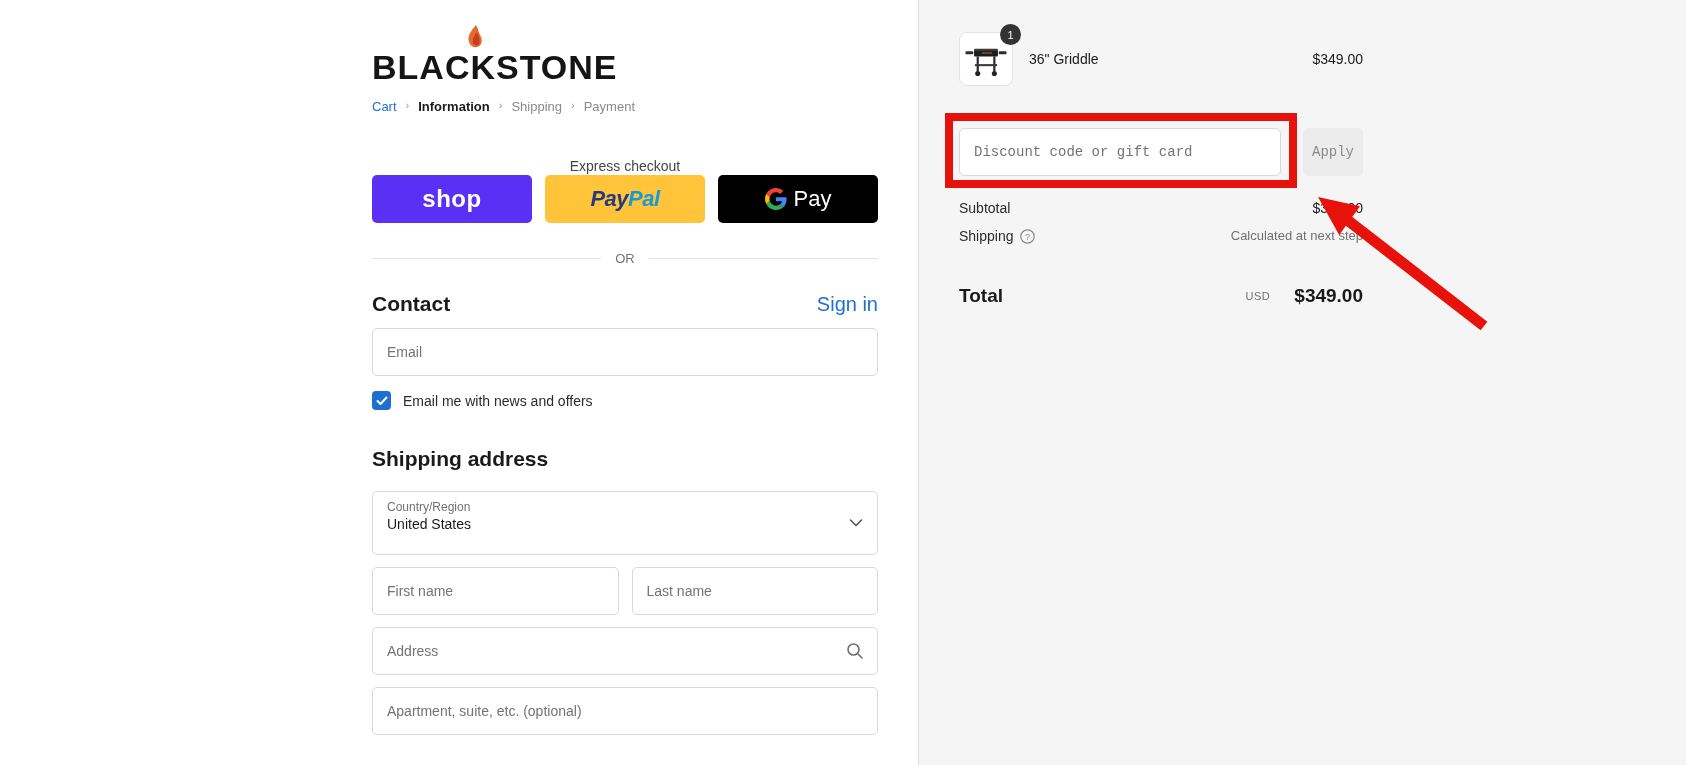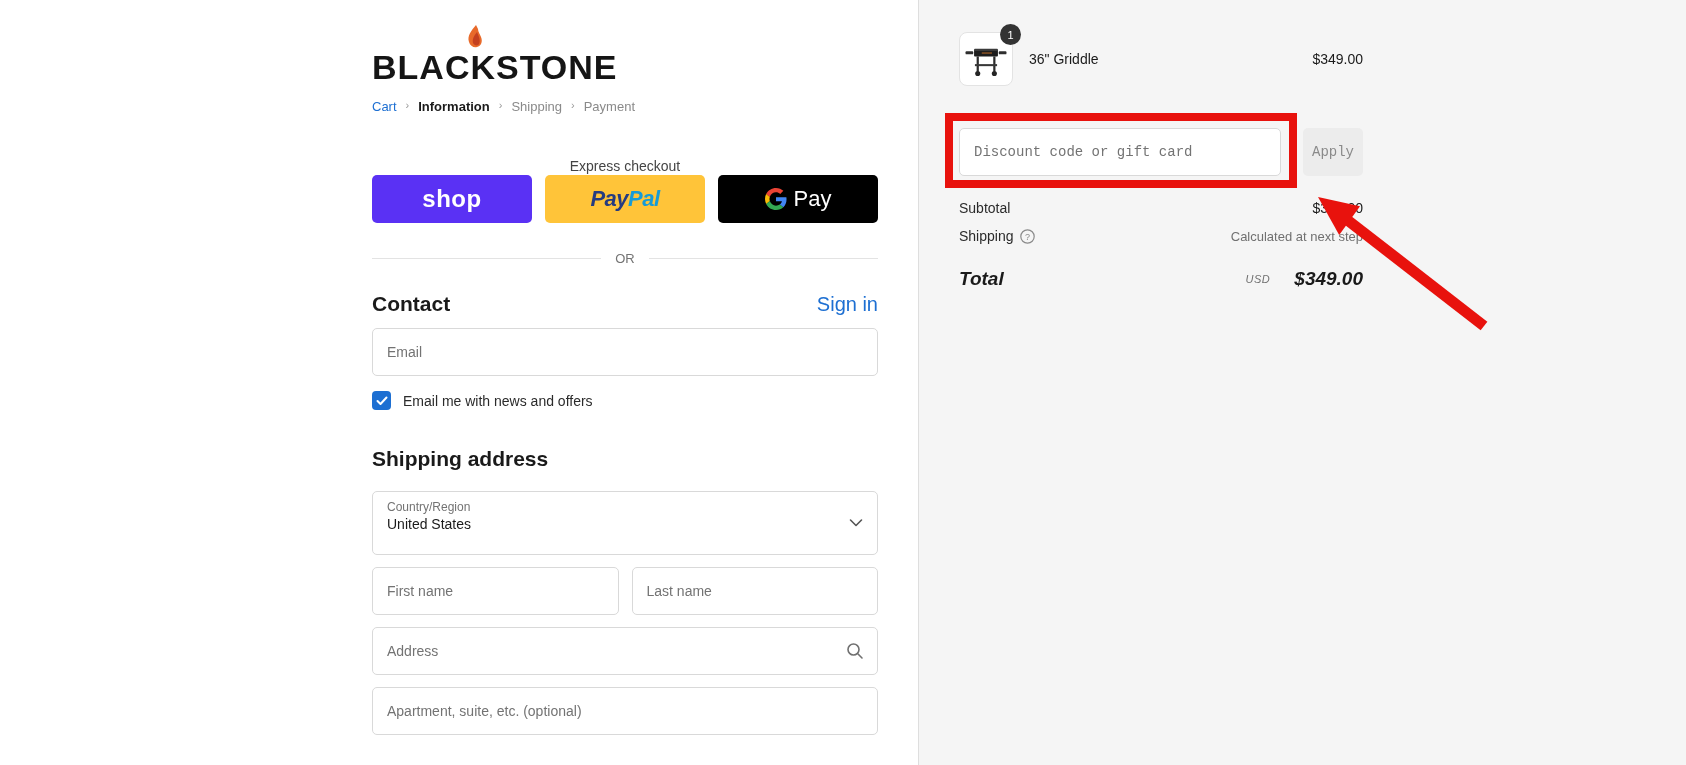--- a/index.html
+++ b/index.html
@@ -78,25 +78,25 @@
 
   .discount-row { display:flex; align-items:flex-start; gap:22px; margin-top:42px;font-family:Liberation Mono, monospace; }
   .discount-wrap { position:relative; flex:1; }
   .discount-wrap .field { margin-top:0; }
   .red-outline { position:absolute; left:-14px; top:-15px; right:-16px; bottom:-12px;
                  border:8px solid #e8120d; pointer-events:none; z-index:5; }
   .apply-btn { width:60px; height:48px; border:none; border-radius:5px; background:#ececec;
                color:#8a8a8a; font-size:14px; cursor:pointer; font-family:inherit; }
 
   .totals { margin-top:24px; }
-  .total-line { display:flex; justify-content:space-between; align-items:center; margin-top:12px; }
+  .total-line { display:flex; justify-content:space-between; margin-top:12px; }
   .total-line .lbl { font-size:14px; color:#2b2b2b; display:flex; align-items:center; gap:6px; }
   .total-line .val { font-size:14px; color:#1a1a1a; }
   .total-line .val-dim { font-size:13px; color:#707070; }
-  .grand { margin-top:24px;font-style:italic; }
+  .grand { margin-top:41px; }
   .grand .lbl { font-size:19px; font-weight:700; color:#1a1a1a; }
   .grand .right { display:flex; align-items:center; gap:24px; }
   .grand .cur { font-size:11px; color:#707070; letter-spacing:.5px; }
   .grand .amount { font-size:19px; font-weight:700; color:#1a1a1a; }
 
   .arrow-overlay { position:absolute; left:1298px; top:183px; pointer-events:none; z-index:6; }
   .help-icon { cursor:pointer; display:inline-flex; }
 </style>
 </head>
 <body>

